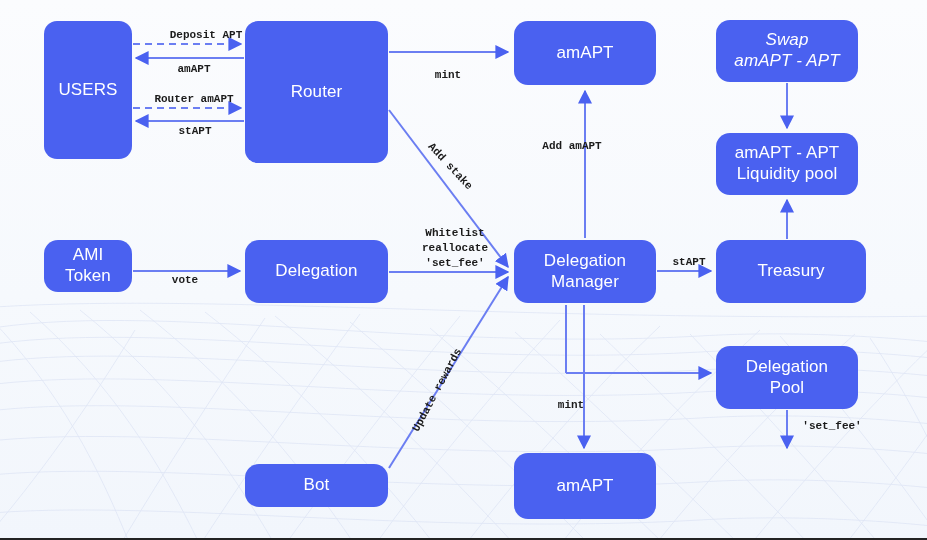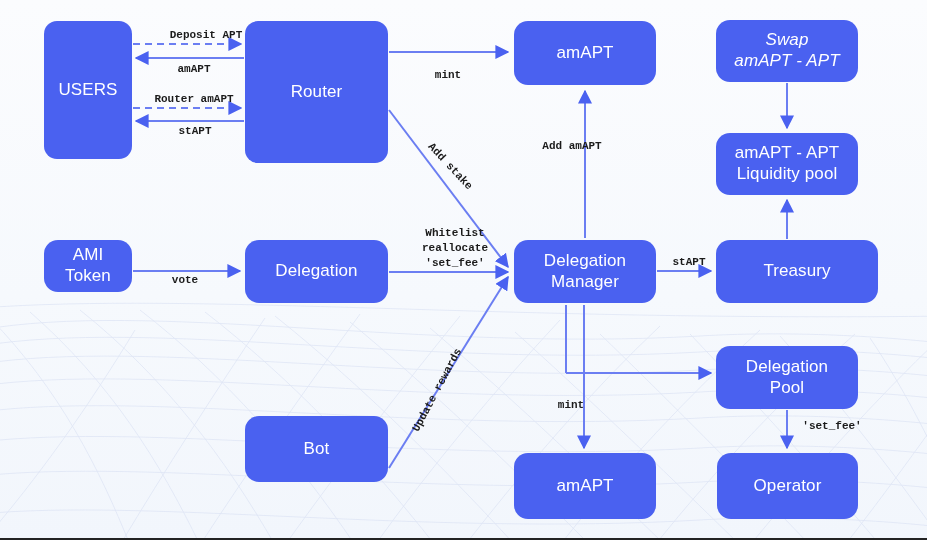--- a/index.html
+++ b/index.html
@@ -164,26 +164,25 @@
   <div class="node" style="left:514px; top:21px;  width:142px; height:64px;">amAPT</div>
   <div class="node" style="left:716px; top:20px;  width:142px; height:62px;font-style:italic;">Swap
 amAPT - APT</div>
   <div class="node" style="left:716px; top:133px; width:142px; height:62px;">amAPT - APT
 Liquidity pool</div>
   <div class="node" style="left:44px;  top:240px; width:88px;  height:52px;">AMI
 Token</div>
   <div class="node" style="left:245px; top:240px; width:143px; height:63px;">Delegation</div>
   <div class="node" style="left:514px; top:240px; width:142px; height:63px;">Delegation
 Manager</div>
-  <div class="node" style="left:716px; top:240px; width:162px; height:63px;">Treasury</div>
+  <div class="node" style="left:716px; top:240px; width:150px; height:63px;">Treasury</div>
   <div class="node" style="left:716px; top:346px; width:142px; height:63px;">Delegation
 Pool</div>
-  <div class="node" style="left:245px; top:416px; width:143px; height:66px;">Bot</div>
+  <div class="node" style="left:245px; top:464px; width:143px; height:43px;">Bot</div>
   <div class="node" style="left:514px; top:453px; width:142px; height:66px;">amAPT</div>
-  <div class="node" style="left:717px; top:453px; width:141px; height:66px;">Operator</div>
 
   <div class="edge-label" style="left:152px; top:28px;  width:108px;">Deposit APT</div>
   <div class="edge-label" style="left:157px; top:62px;  width:74px;">amAPT</div>
   <div class="edge-label" style="left:138px; top:92px;  width:112px;">Router amAPT</div>
   <div class="edge-label" style="left:158px; top:124px; width:74px;">stAPT</div>
   <div class="edge-label" style="left:423px; top:68px;  width:50px;">mint</div>
   <div class="edge-label rot1" style="left:424px; top:128px; width:92px;">Add stake</div>
   <div class="edge-label" style="left:524px; top:139px; width:96px;">Add amAPT</div>
   <div class="edge-label" style="left:158px; top:273px; width:54px;">vote</div>
   <div class="edge-label" style="left:403px; top:226px; width:104px;">Whitelist

